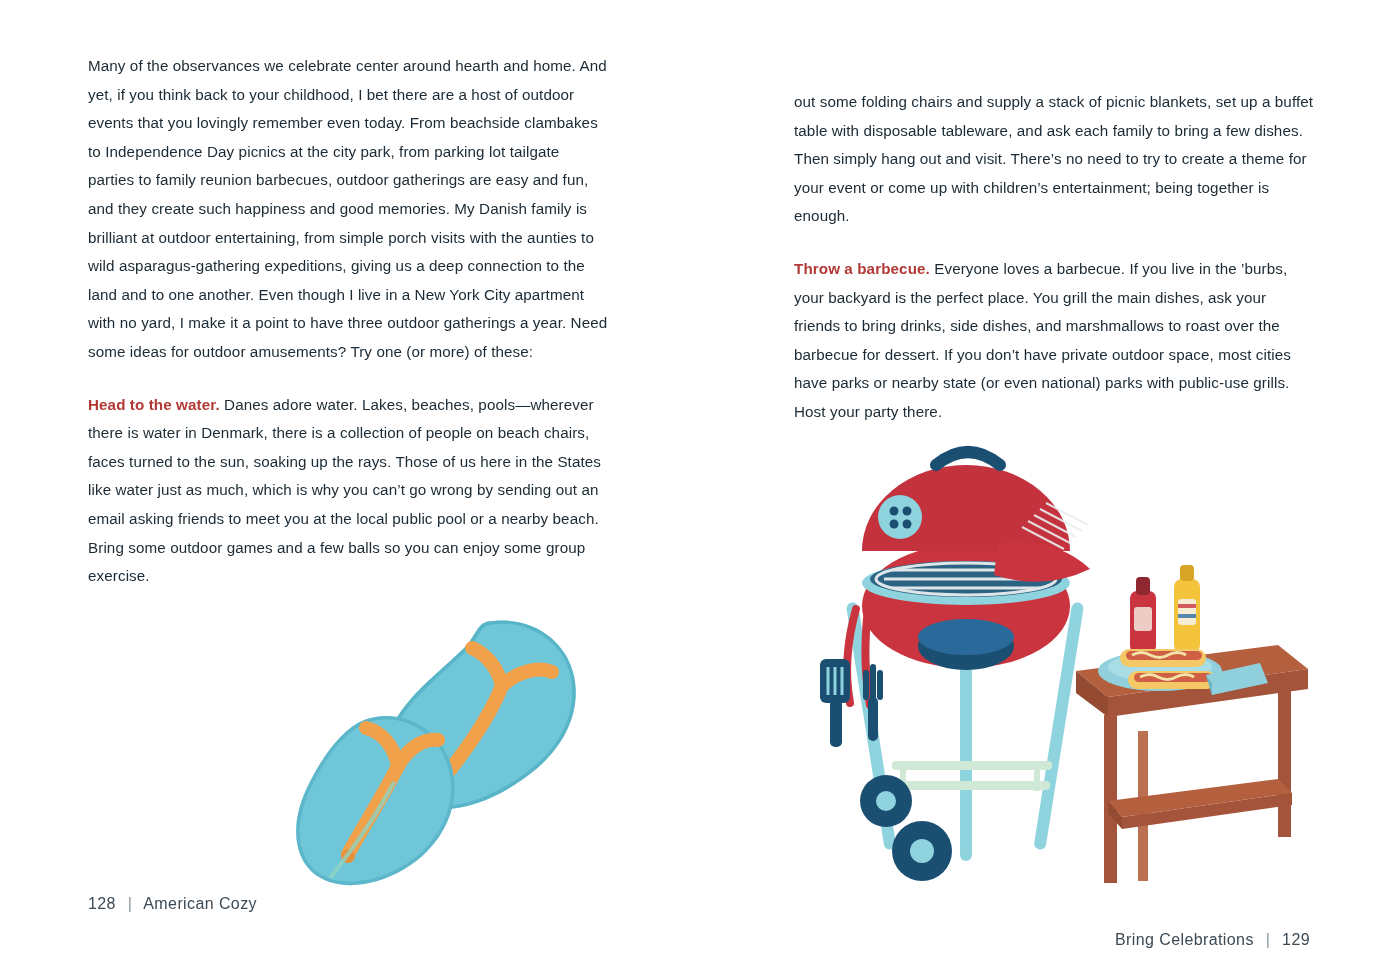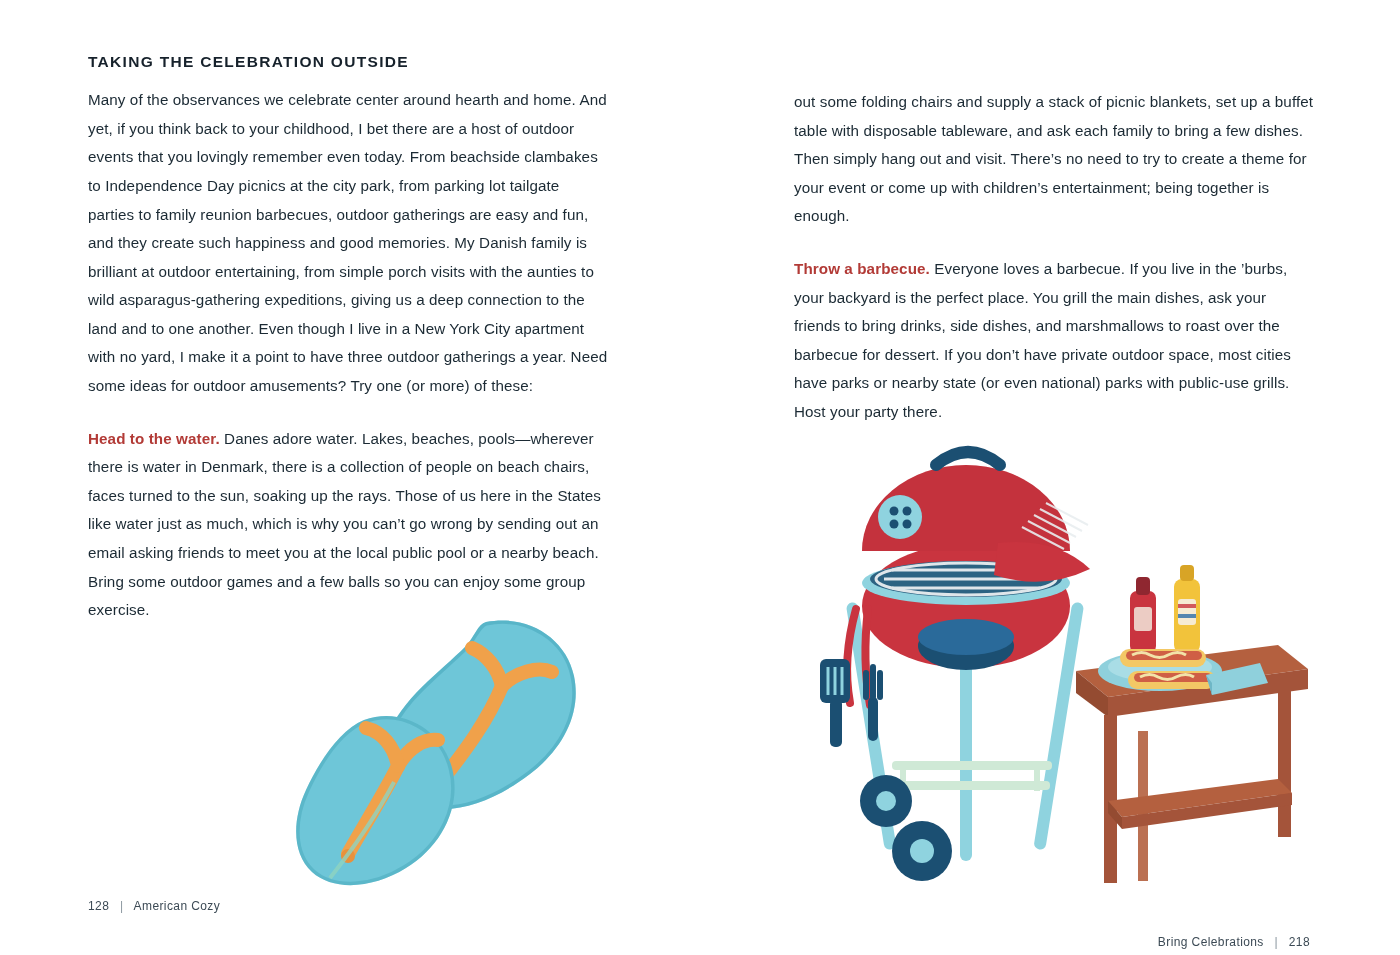--- a/index.html
+++ b/index.html
@@ -64,21 +64,21 @@
 
   
   p.narrow {
     width: 236px;
   }
 
   
   .folio {
     position: absolute;
     bottom: 42px;
-    font-size: 12px;
+    font-size: 16px;
     color: #3c4a55;
     letter-spacing: 0.4px;
     white-space: nowrap;
   }
   .folio .sep {
     color: #8b97a0;
     margin: 0 7px;
   }
   .folio-left  { left: 88px; }
   .folio-right { right: 88px; }
@@ -102,21 +102,20 @@
   svg { display: block; }
 </style>
 </head>
 <body>
 
 <div class="spread">
 
   <div class="page page-left">
     <div class="col">
 
-      <h2 class="section-title">TAKING THE CELEBRATION OUTSIDE</h2>
 
       <p class="body">Many of the observances we celebrate center around hearth and home. And yet, if you think back to your childhood, I bet there are a host of outdoor events that you lovingly remember even today. From beachside clambakes to Independence Day picnics at the city park, from parking lot tailgate parties to family reunion barbecues, outdoor gatherings are easy and fun, and they create such happiness and good memories. My Danish family is brilliant at outdoor entertaining, from simple porch visits with the aunties to wild asparagus-gathering expeditions, giving us a deep connection to the land and to one another. Even though I live in a New York City apartment with no yard, I make it a point to have three outdoor gatherings a year. Need some ideas for outdoor amusements? Try one (or more) of these:</p>
 
       <p class="body">
         <span class="lead">Head to the water.</span><span> Danes adore water. Lakes, beaches, pools—wherever there is water in Denmark, there is a collection of people on beach chairs, faces turned to the sun, soaking up the rays. Those of us here in the States like water just as much, which is why you can’t go wrong by sending out an email asking friends to meet you at the local public pool or a nearby beach. Bring some outdoor games and a few balls so you can enjoy some group exercise.</span>
       </p>
 
     </div>
 
     <div class="illus illus-flipflops">
@@ -297,17 +296,17 @@
             <rect x="60" y="266" width="10" height="44" rx="5" fill="#1b4f72"></rect>
             <path d="M58 242 v24 M65 236 v30 M72 242 v24" stroke="#1b4f72" stroke-width="6" stroke-linecap="round"></path>
           </g>
         </g>
       </svg>
     </div>
 
     <div class="folio folio-right">
       <span>Bring Celebrations</span>
       <span class="sep">|</span>
-      <span>218</span>
+      <span>129</span>
     </div>
   </div>
 
 </div>
 
 </body></html>

